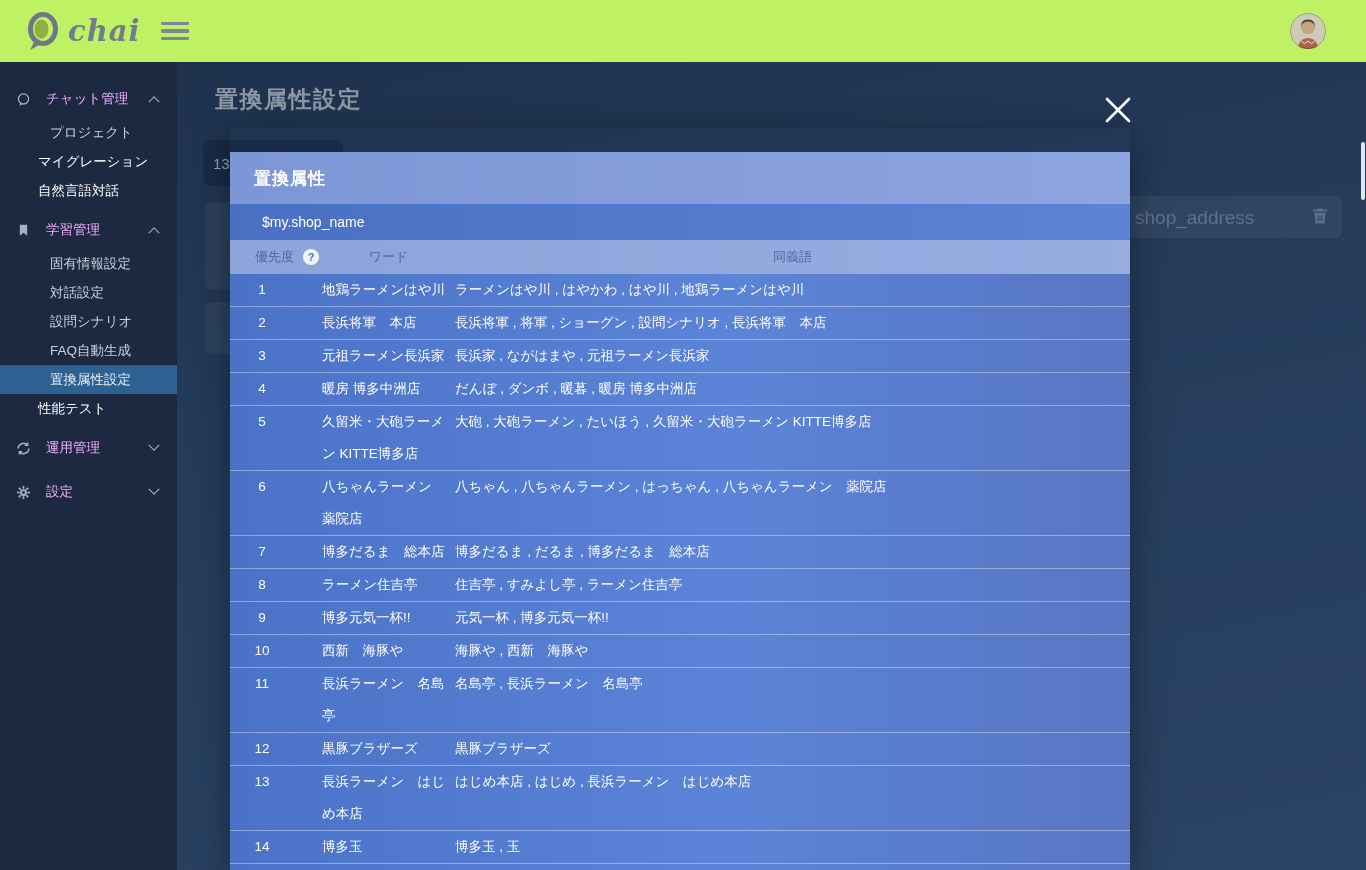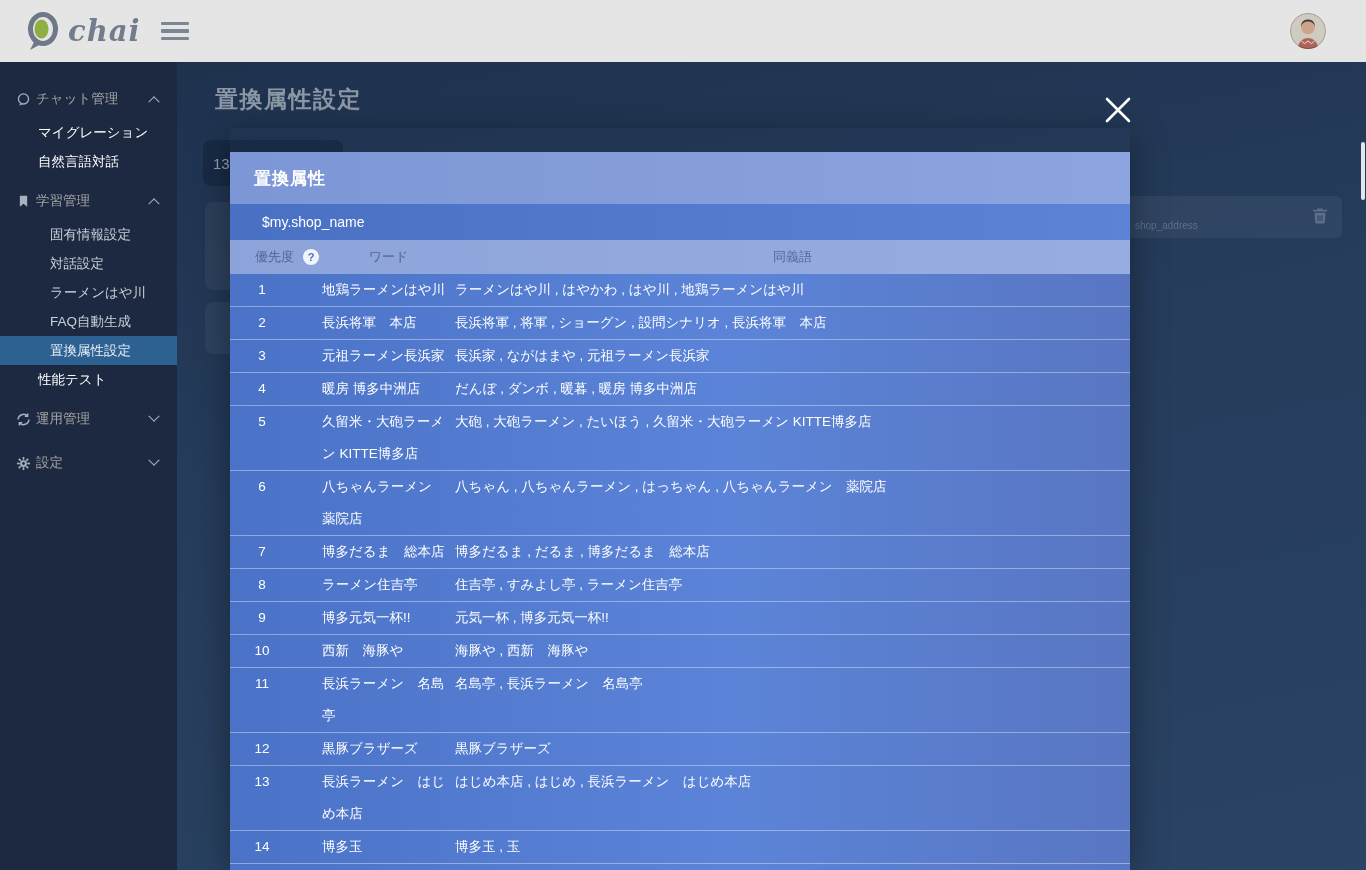--- a/index.html
+++ b/index.html
@@ -3,47 +3,47 @@
 <meta charset="utf-8">
 <style>
   * { box-sizing: border-box; margin: 0; padding: 0; }
   html,body { width:1366px; height:870px; overflow:hidden; }
   body {
     position:relative;
     font-family:"Liberation Sans","DejaVu Sans",sans-serif;
     background:#243a5b;
   }
   
-  .topbar{position:absolute;top:0;left:0;width:1366px;height:62px;background:#e5e5e5;display:flex;align-items:center;z-index:70;}
+  .topbar{position:absolute;top:0;left:0;width:1366px;height:62px;background:#bef264;display:flex;align-items:center;z-index:70;}
   .logo{display:flex;align-items:center;margin-left:26px;cursor:pointer;}
   .logo-text{font-family:"DejaVu Serif",serif;font-style:italic;font-weight:700;font-size:29px;color:#737c8c;margin-left:6px;letter-spacing:1px;}
   .hamburger{margin-left:20px;width:28px;height:20px;display:flex;flex-direction:column;justify-content:space-between;cursor:pointer;padding:1px 0;}
   .hamburger span{display:block;height:3.2px;border-radius:1px;background:#7d8695;}
   .avatar{position:absolute;right:40px;top:13px;width:36px;height:36px;border-radius:50%;overflow:hidden;cursor:pointer;opacity:.92;}
   
   .sidebar{position:absolute;top:62px;left:0;width:177px;bottom:0;background:#1c2940;padding-top:18px;z-index:40;}
-  .s-group{height:38px;display:flex;align-items:center;padding:0 15px;color:#a3a3a3;font-size:13.5px;gap:4px;cursor:pointer;margin-top:6px;justify-content:center;}
+  .s-group{height:38px;display:flex;align-items:center;padding:0 15px;color:#f0abfc;font-size:13.5px;gap:14px;cursor:pointer;margin-top:6px;justify-content:center;}
   .s-group:first-child{margin-top:0;}
   .s-icon{width:17px;display:flex;justify-content:center;align-items:center;}
   .chev{width:8px;height:8px;border-right:1.6px solid #a7b1bf;border-bottom:1.6px solid #a7b1bf;margin-left:auto;margin-right:4px;}
   .chev.up{transform:rotate(-135deg) translate(-2px,-2px);}
   .chev.down{transform:rotate(45deg) translate(-2px,-2px);}
   .s-child{height:29px;display:flex;align-items:center;padding-left:50px;font-size:13.5px;color:#c9d0da;cursor:pointer;}
   .s-child.disabled{color:#ffffff;padding-left:38px;}
   .s-child.active{background:#2d6191;color:#e9eef4;}
   
   .main{position:absolute;left:177px;top:62px;right:0;bottom:0;z-index:10;
     background:linear-gradient(168deg,#1e324e 0%,#253c5b 40%,#2b4364 100%);}
   .page-title{margin:22px 0 0 38px;font-size:23px;font-weight:700;color:#8d98a6;letter-spacing:1.5px;}
   .peek-card{position:absolute;left:26px;top:78px;width:140px;height:46px;border-radius:8px;
     background:rgba(10,22,42,.32);color:#98a3b4;font-size:15px;display:flex;align-items:center;padding-left:10px;}
   .peek-mid{position:absolute;left:28px;top:140px;width:160px;height:88px;border-radius:8px;background:rgba(255,255,255,.05);}
   .peek-low{position:absolute;left:28px;top:240px;width:160px;height:52px;border-radius:8px;background:rgba(255,255,255,.05);}
   .field-card{position:absolute;left:823px;top:134px;width:342px;height:42px;border-radius:6px;background:rgba(255,255,255,.055);}
-  .field-text{position:absolute;left:135px;top:24px;color:#5e7189;font-size:10px;}
+  .field-text{position:absolute;left:135px;top:11px;color:#5e7189;font-size:19px;}
   .trash-btn{position:absolute;right:12px;top:10px;width:20px;height:20px;cursor:pointer;background:none;border:none;padding:0;}
   
   .modal{position:absolute;left:230px;top:128px;width:900px;bottom:0;z-index:50;display:flex;flex-direction:column;
     box-shadow:0 8px 34px rgba(0,0,0,.38);}
   .m-header{height:52px;flex:none;background:linear-gradient(90deg,#7d96d5,#8ca4e0);display:flex;align-items:center;
     padding-left:24px;color:#fff;font-size:17px;font-weight:700;letter-spacing:1px;margin-top:24px;}
   .m-attr{height:36px;flex:none;background:linear-gradient(90deg,#4a70c4,#5d83d7);display:flex;align-items:center;
     padding-left:32px;color:#fff;font-size:14px;}
   .m-thead{height:34px;flex:none;background:linear-gradient(90deg,#8da4da,#97ade2);display:flex;align-items:center;
     color:rgba(47,60,103,.62);font-size:13px;}
@@ -94,20 +94,23 @@
     <div class="s-group">
       <span class="s-icon">
         <svg width="15" height="15" viewBox="0 0 16 16">
           <circle cx="8" cy="7.4" r="5.4" fill="none" stroke="#a7b1bf" stroke-width="1.4"></circle>
           <path d="M4.8 11.6 L3.4 14.6 L6.8 13 Z" fill="#a7b1bf"></path>
         </svg>
       </span>
       <span>チャット管理</span>
       <span class="chev up"></span>
     </div>
+    <div class="s-child ">
+      <span>プロジェクト</span>
+    </div>
     <div class="s-child disabled">
       <span>マイグレーション</span>
     </div>
     <div class="s-child disabled">
       <span>自然言語対話</span>
     </div>
     <div class="s-group">
       <span class="s-icon">
         <svg width="13" height="14" viewBox="0 0 16 16">
           <path d="M3.5 1.5h9V15L8 11.4 3.5 15z" fill="#a7b1bf"></path>
@@ -116,21 +119,21 @@
       <span>学習管理</span>
       <span class="chev up"></span>
     </div>
     <div class="s-child ">
       <span>固有情報設定</span>
     </div>
     <div class="s-child ">
       <span>対話設定</span>
     </div>
     <div class="s-child ">
-      <span>ラーメンはや川</span>
+      <span>設問シナリオ</span>
     </div>
     <div class="s-child ">
       <span>FAQ自動生成</span>
     </div>
     <div class="s-child active">
       <span>置換属性設定</span>
     </div>
     <div class="s-child disabled">
       <span>性能テスト</span>
     </div>

